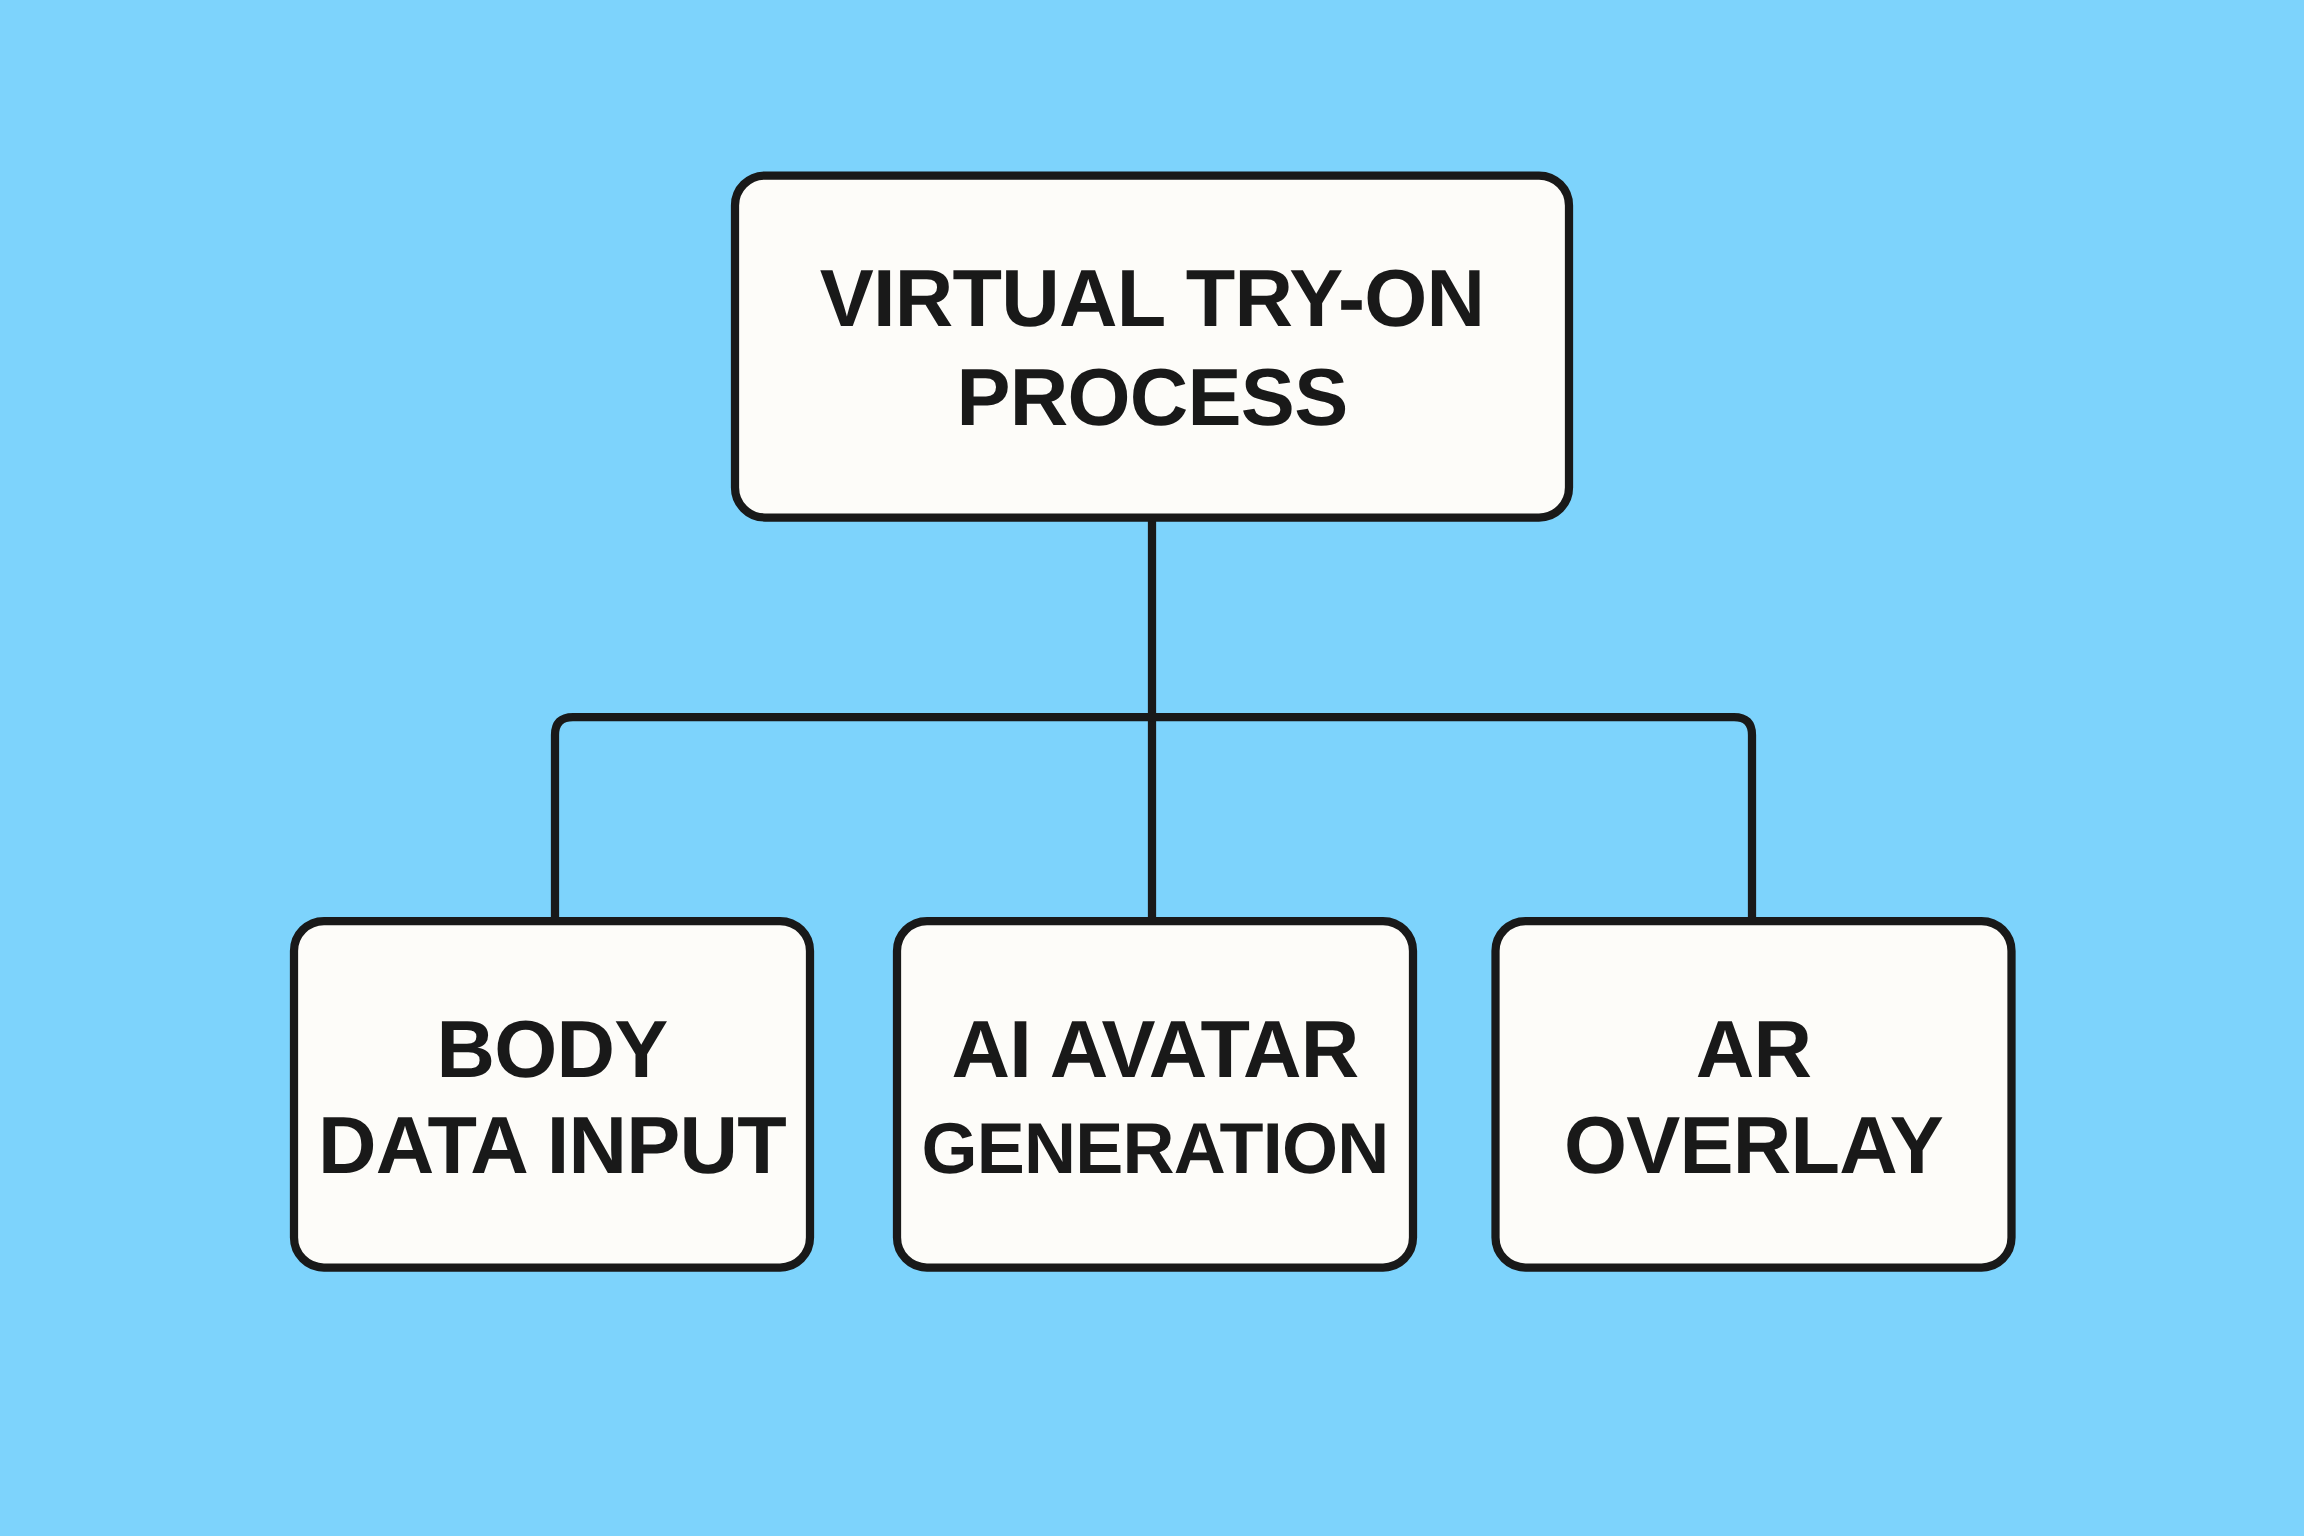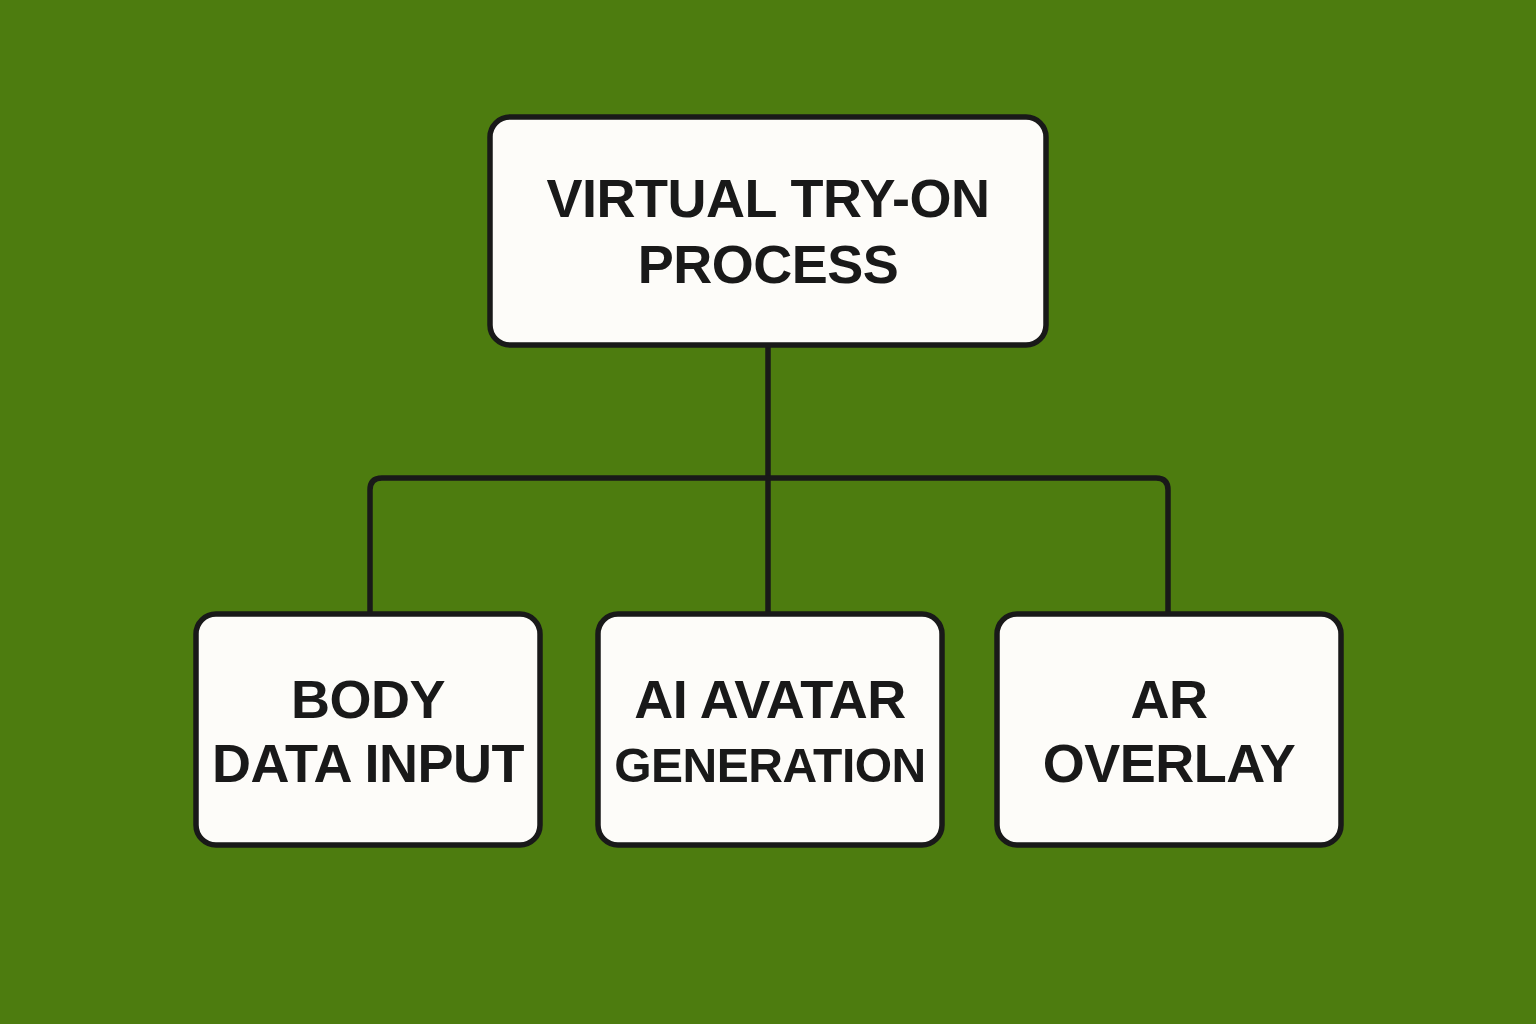--- a/index.html
+++ b/index.html
@@ -46,21 +46,21 @@
   .node-label.root-label {
     font-size: 54px;
   }
   .node-label.child-label {
     font-size: 54px;
   }
 </style>
 </head>
 <body style="background: rgb(250, 248, 243);">
 
-<div id="diagram-root" style="background: #4d7c0f;">
+<div id="diagram-root" style="background: #7dd3fc;">
   <svg class="flow-canvas" viewBox="0 0 1536 1024" xmlns="http://www.w3.org/2000/svg">
 
     <g>
 
       <path class="connector" d="M 768 344 L 768 614" stroke="#191919"></path>
 
       <path class="connector" d="M 370 614 L 370 490 Q 370 478 382 478 L 1156 478 Q 1168 478 1168 490 L 1168 614" stroke="#191919"></path>
     </g>
 
     <g>

